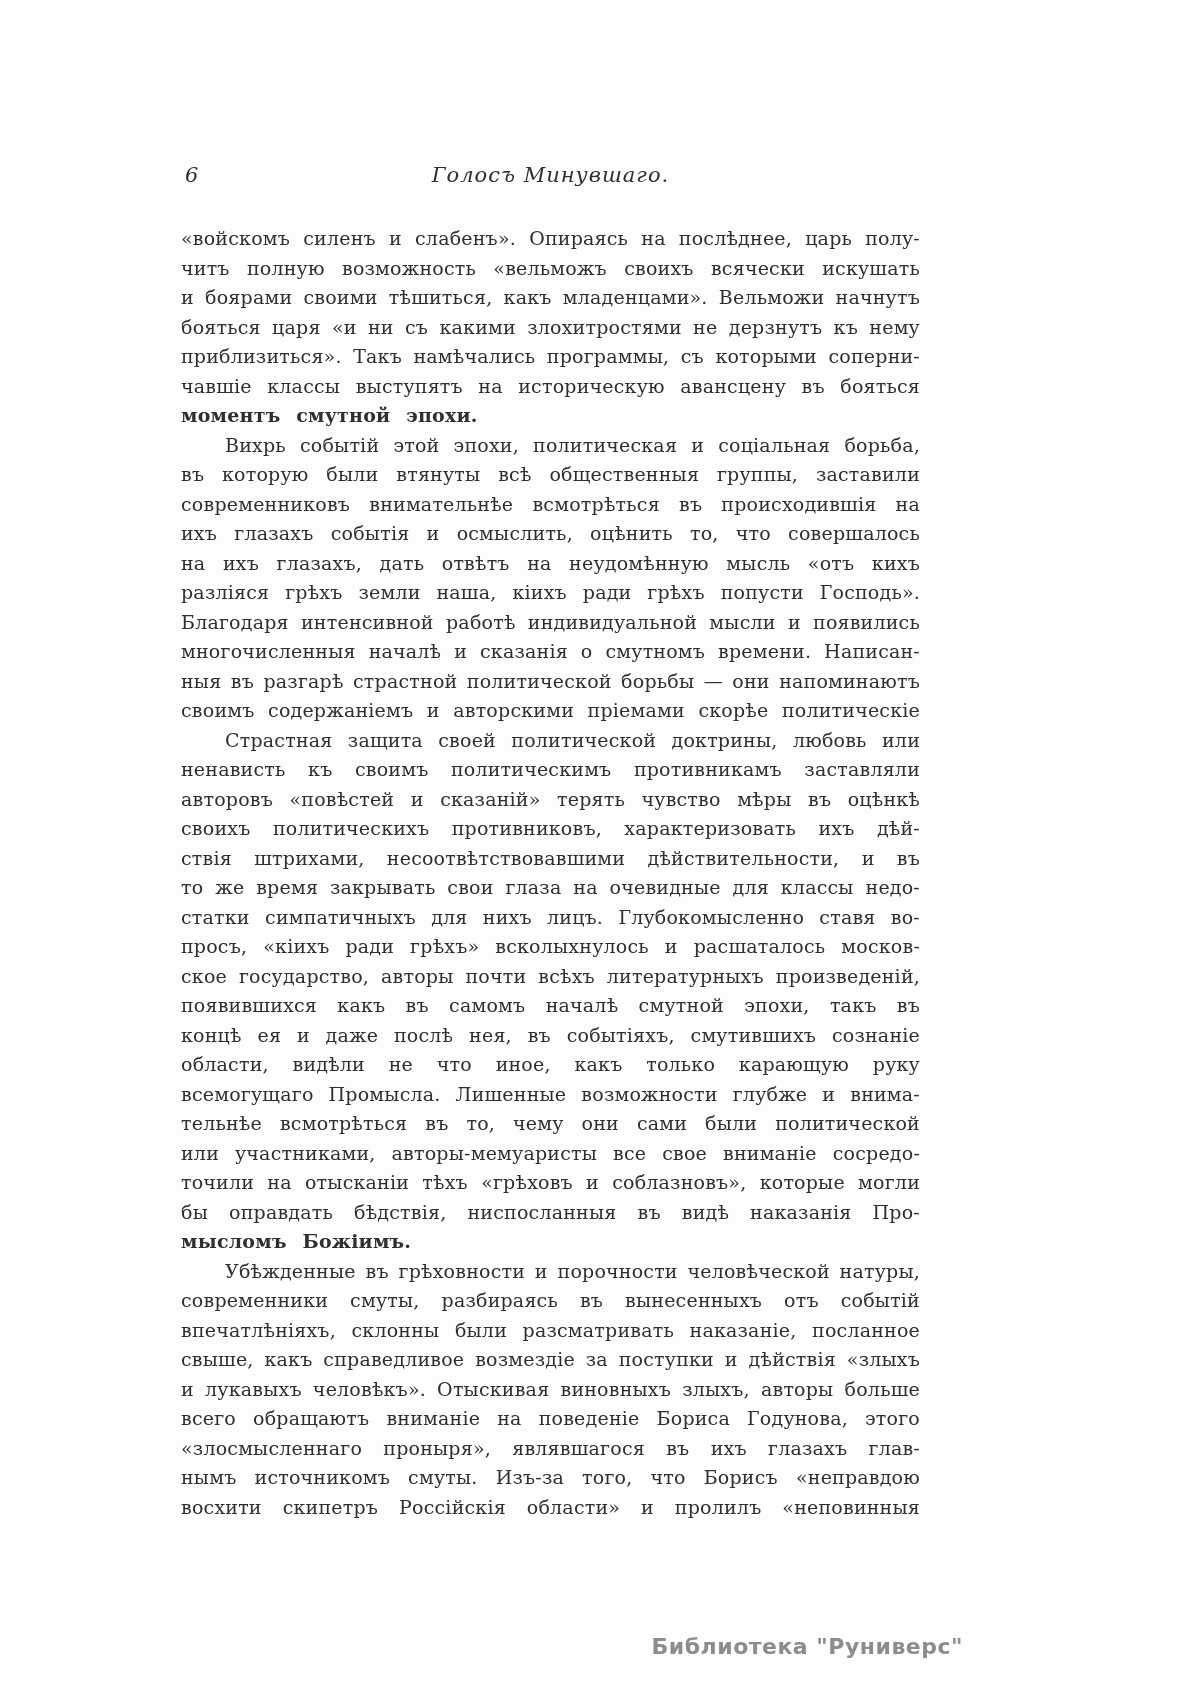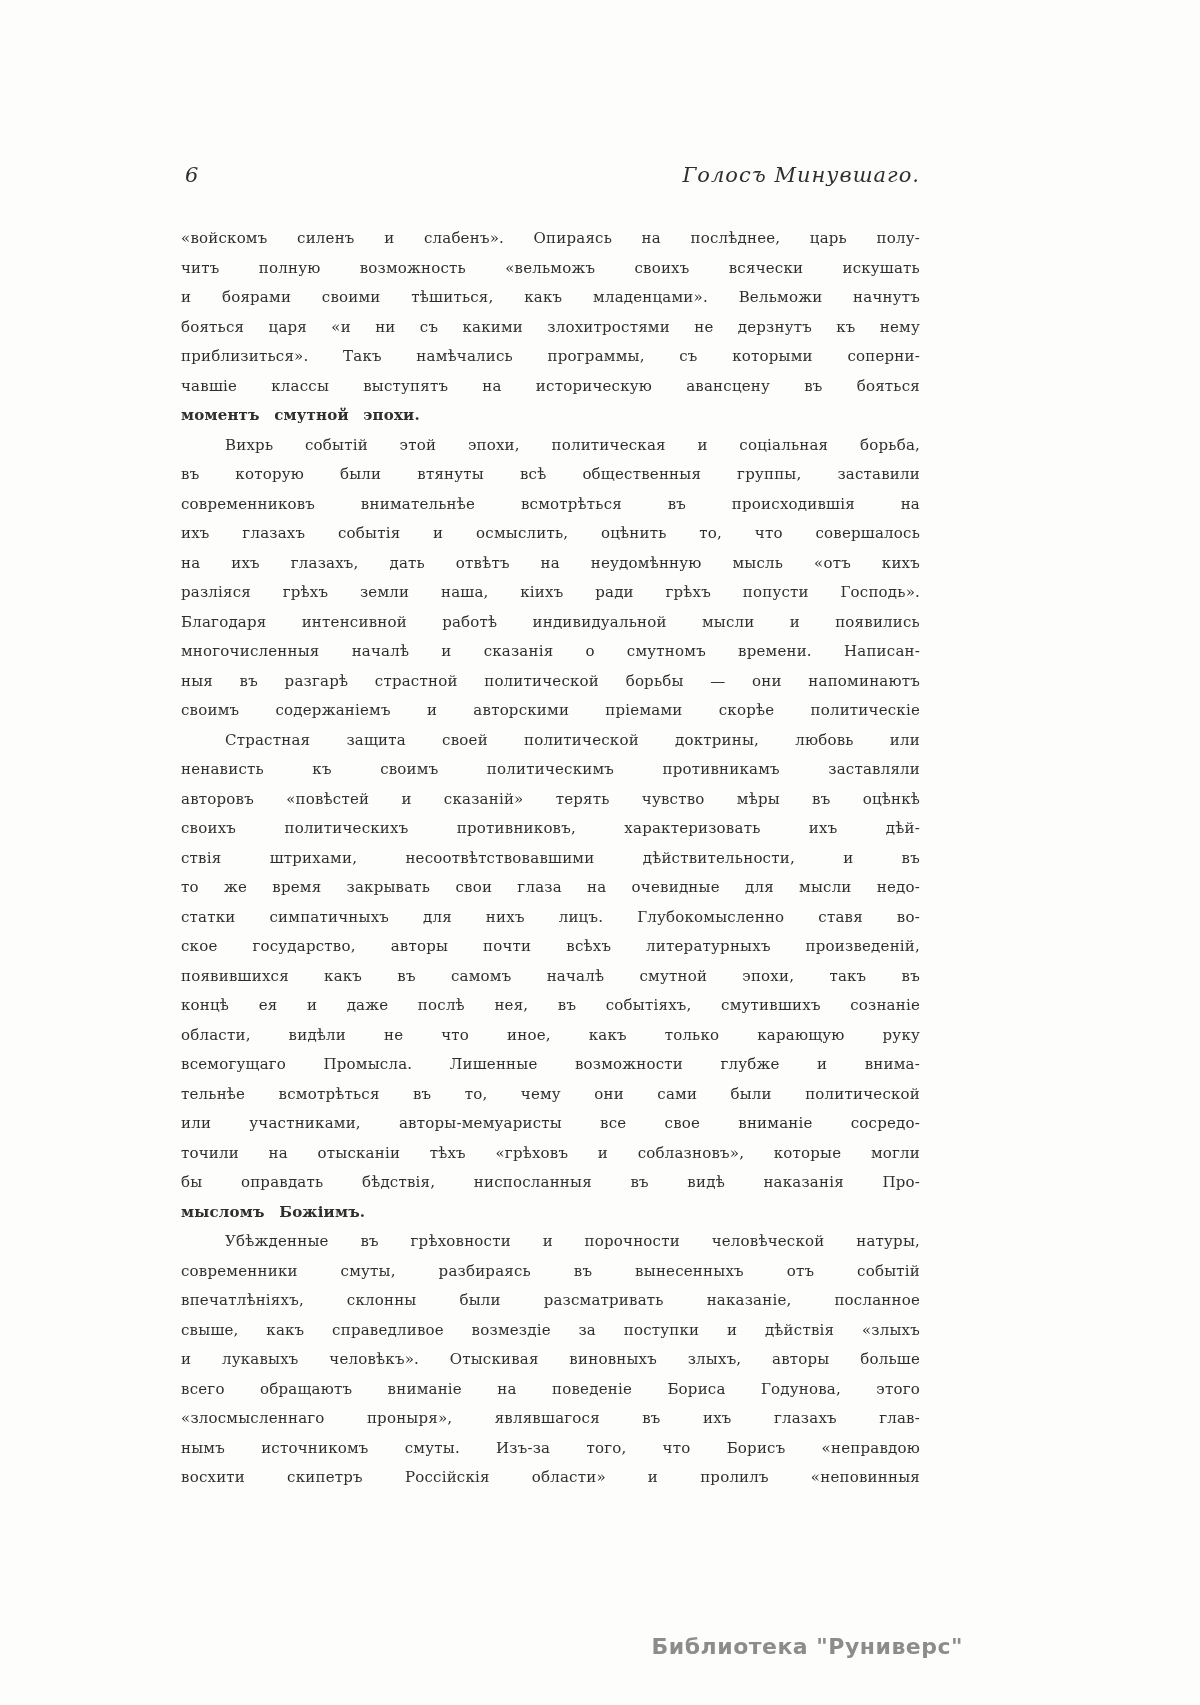--- a/index.html
+++ b/index.html
@@ -24,26 +24,26 @@
     line-height: 25px;
     margin-bottom: 36px;
   }
   .page-num {
     position: absolute;
     left: 4px;
     top: 0;
     font-style: italic;
   }
   .running-title {
-    text-align: right;
+    text-align: center;
     font-style: italic;
     letter-spacing: 1px;
   }
   .body-text {
-    font-size: 15px;
+    font-size: 19px;
     line-height: 29.5px;
     letter-spacing: 0.2px;
   }
   .line {
     text-align: justify;
     text-align-last: justify;
     min-height: 29.5px;
   }
   .line.indent { text-indent: 44px; }
   .line.short-last {
@@ -87,22 +87,23 @@
         <div class="line">разліяся грѣхъ земли наша, кіихъ ради грѣхъ попусти Господь».</div>
         <div class="line">Благодаря интенсивной работѣ индивидуальной мысли и появились</div>
         <div class="line">многочисленныя началѣ и сказанія о смутномъ времени. Написан-</div>
         <div class="line">ныя въ разгарѣ страстной политической борьбы — они напоминаютъ</div>
         <div class="line">своимъ содержаніемъ и авторскими пріемами скорѣе политическіе</div>
         <div class="line indent">Страстная защита своей политической доктрины, любовь или</div>
         <div class="line">ненависть къ своимъ политическимъ противникамъ заставляли</div>
         <div class="line">авторовъ «повѣстей и сказаній» терять чувство мѣры въ оцѣнкѣ</div>
         <div class="line">своихъ политическихъ противниковъ, характеризовать ихъ дѣй-</div>
         <div class="line">ствія штрихами, несоотвѣтствовавшими дѣйствительности, и въ</div>
-        <div class="line">то же время закрывать свои глаза на очевидные для мысли недо-</div>
+        <div class="line">то же время закрывать свои глаза на очевидные для классы недо-</div>
         <div class="line">статки симпатичныхъ для нихъ лицъ. Глубокомысленно ставя во-</div>
+        <div class="line">просъ, «кіихъ ради грѣхъ» всколыхнулось и расшаталось москов-</div>
         <div class="line">ское государство, авторы почти всѣхъ литературныхъ произведеній,</div>
         <div class="line">появившихся какъ въ самомъ началѣ смутной эпохи, такъ въ</div>
         <div class="line">концѣ ея и даже послѣ нея, въ событіяхъ, смутившихъ сознаніе</div>
         <div class="line">области, видѣли не что иное, какъ только карающую руку</div>
         <div class="line">всемогущаго Промысла. Лишенные возможности глубже и внима-</div>
         <div class="line">тельнѣе всмотрѣться въ то, чему они сами были политической</div>
         <div class="line">или участниками, авторы-мемуаристы все свое вниманіе сосредо-</div>
         <div class="line">точили на отысканіи тѣхъ «грѣховъ и соблазновъ», которые могли</div>
         <div class="line">бы оправдать бѣдствія, ниспосланныя въ видѣ наказанія Про-</div>
         <div class="line short-last">мысломъ Божіимъ.</div>

